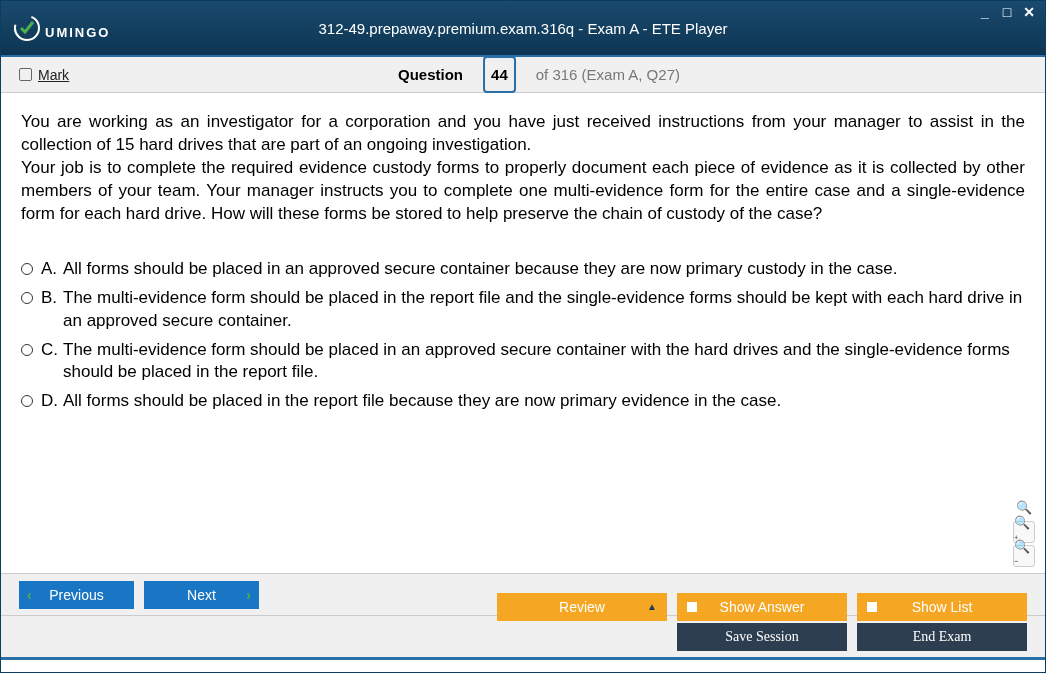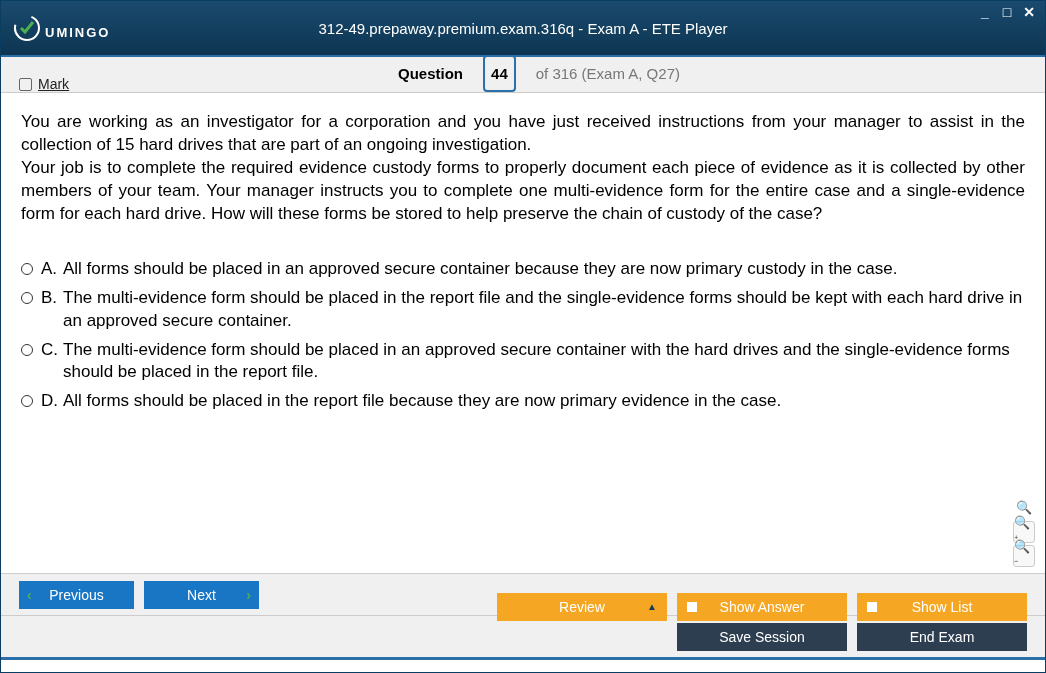--- a/index.html
+++ b/index.html
@@ -4,21 +4,21 @@
 <style>
 * { box-sizing: border-box; margin: 0; padding: 0; }
 body { font-family: Arial, sans-serif; background: #fff; width: 1046px; height: 673px; overflow: hidden; border: 1px solid #0a3d62; }
 .titlebar { background: linear-gradient(to bottom, #1a4a6e 0%, #0d3552 100%); height: 56px; display: flex; align-items: center; padding: 0 12px; position: relative; border-bottom: 2px solid #2a6fa8; }
 .logo { display: flex; align-items: center; }
 .logo-mark { width: 28px; height: 28px; position: relative; margin-right: 4px; }
 .logo-text { color: #fff; font-size: 13px; letter-spacing: 2px; font-weight: bold; margin-top: 8px; }
 .title-text { position: absolute; left: 50%; transform: translateX(-50%); color: #fff; font-size: 15px; }
 .window-controls { position: absolute; right: 8px; top: 4px; display: flex; gap: 6px; }
 .win-ctrl { color: #fff; font-size: 14px; cursor: pointer; width: 16px; text-align: center; line-height: 14px; font-weight: bold; }
-.header-bar { background: #f0f0f0; border-bottom: 1px solid #ccc; height: 36px; display: flex; align-items: flex-end; padding: 0 18px; position: relative; }
+.header-bar { background: #f0f0f0; border-bottom: 1px solid #ccc; height: 36px; display: flex; align-items: center; padding: 0 18px; position: relative; }
 .mark-wrap { display: flex; align-items: center; gap: 6px; cursor: pointer; }
 .mark-box { width: 13px; height: 13px; border: 1px solid #666; border-radius: 2px; }
 .mark-label { font-size: 14px; text-decoration: underline; color: #222; }
 .question-info { position: absolute; left: 50%; transform: translateX(-50%); display: flex; align-items: center; gap: 20px; font-size: 15px; margin-left: 16px; }
 .q-label { font-weight: bold; }
 .q-num { border: 2px solid #2a6fa8; border-radius: 4px; padding: 8px 6px; font-weight: bold; color: #000; }
 .q-total { color: #777; }
 .content { padding: 18px 20px 0 20px; height: 480px; overflow: auto; font-size: 17px; line-height: 1.35; color: #000; position: relative; text-align: justify; }
 .question-text { margin-bottom: 32px; }
 .answers { text-align: left; }
@@ -32,21 +32,21 @@
 .nav-bar { background: #f0f0f0; border-top: 1px solid #ccc; height: 42px; display: flex; align-items: center; padding: 0 18px; gap: 10px; }
 .btn { height: 28px; display: flex; align-items: center; justify-content: center; font-size: 14px; cursor: pointer; border: none; color: #fff; }
 .btn-blue { background: #1976c4; width: 115px; position: relative; }
 .btn-blue .chev { color: #4caf50; font-weight: bold; position: absolute; }
 .btn-blue .chev.left { left: 8px; }
 .btn-blue .chev.right { right: 8px; }
 .btn-orange { background: #f5a623; width: 170px; position: relative; margin-top: 24px; }
 .btn-orange .tri { position: absolute; right: 10px; font-size: 10px; color: #1a3a5a; }
 .btn-orange .sq { position: absolute; left: 10px; width: 10px; height: 10px; background: #fff; }
 .spacer { flex: 1; }
-.bottom-bar { background: #f0f0f0; border-top: 1px solid #ccc; height: 42px; display: flex; align-items: center; justify-content: flex-end; padding: 0 18px; gap: 10px; }
+.bottom-bar { background: #f0f0f0; border-top: 1px solid #ccc; height: 42px; display: flex; align-items: center; justify-content: flex-end; padding: 0 18px; gap: 10px; font-family: Liberation Serif, serif; }
 .btn-dark { background: #2c3e50; width: 170px; }
 .border-bottom { height: 3px; background: #2a6fa8; }
 </style>
 </head>
 <body>
 
 <div class="titlebar">
   <div class="logo">
     <div class="logo-mark">
       <svg viewBox="0 0 28 28">

